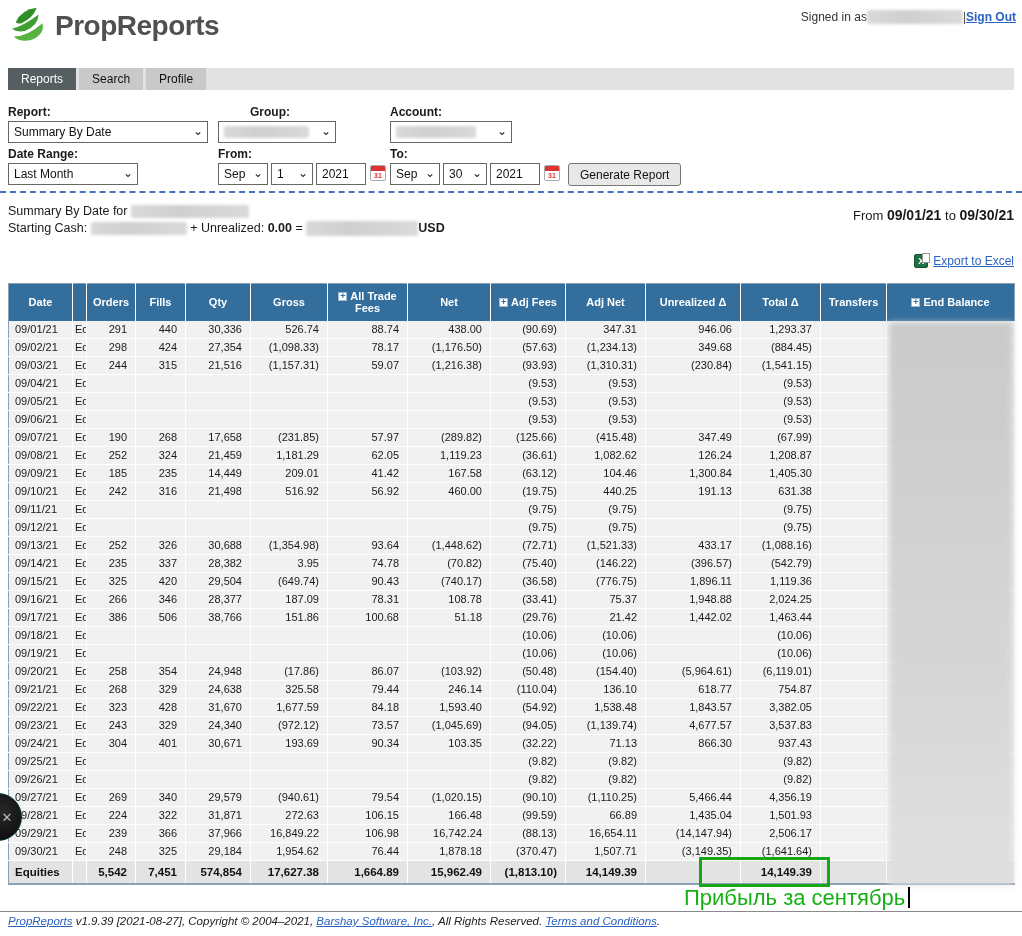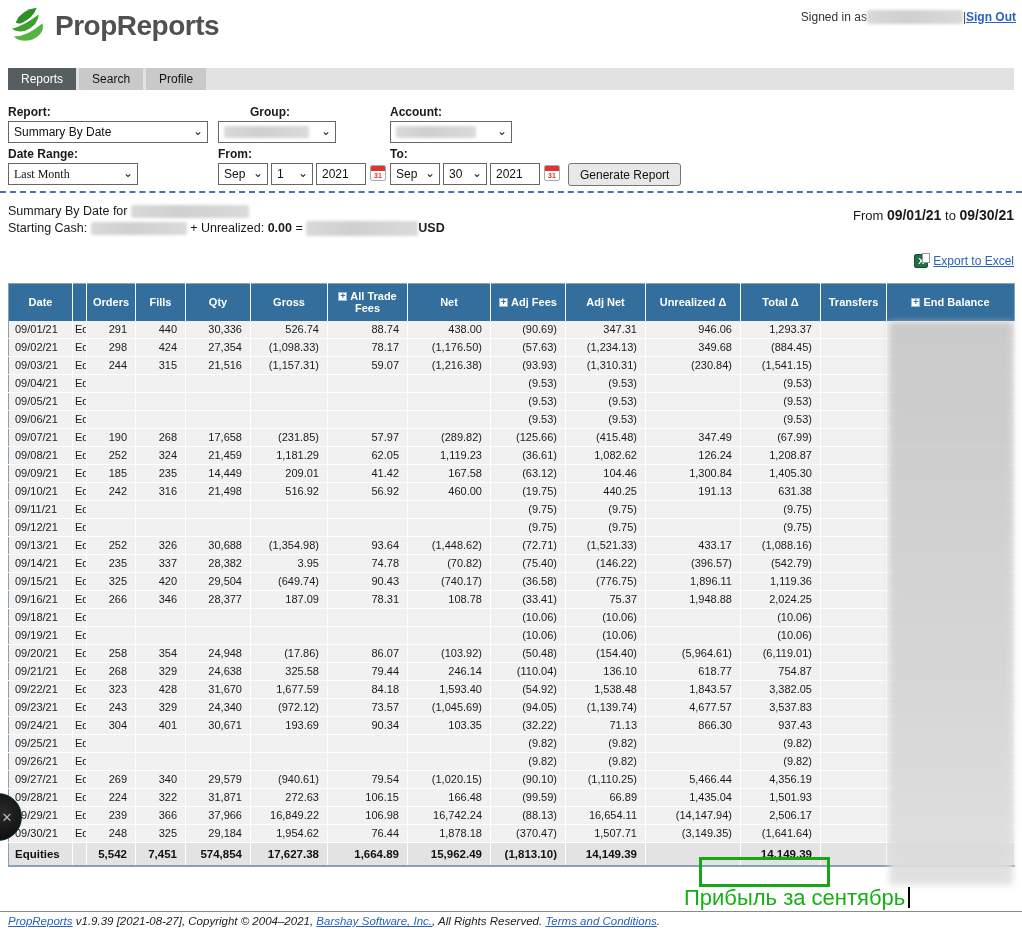--- a/index.html
+++ b/index.html
@@ -122,21 +122,21 @@
   </div>
   <div class="fselect" style="left:390px;top:121px;width:122px;">
     <span class="redact" style="width:80px;height:12px;"></span>
     <span class="chev">⌄</span>
   </div>
 
   <div class="flabel" style="left:8px;top:147px;">Date Range:</div>
   <div class="flabel" style="left:218px;top:147px;">From:</div>
   <div class="flabel" style="left:390px;top:147px;">To:</div>
 
-  <div class="fselect" style="left:8px;top:163px;width:130px;font-family:Liberation Serif, serif;">
+  <div class="fselect" style="left:8px;top:163px;width:130px;">
     <span>Last Month</span>
     <span class="chev">⌄</span>
   </div>
 
   <div class="fselect" style="left:218px;top:163px;width:50px;">
     <span>Sep</span>
     <span class="chev">⌄</span>
   </div>
   <div class="fselect" style="left:271px;top:163px;width:42px;">
     <span>1</span>
@@ -484,20 +484,36 @@
             <td class="c6">78.31</td>
             <td class="c7">108.78</td>
             <td class="c8">(33.41)</td>
             <td class="c9">75.37</td>
             <td class="c10">1,948.88</td>
             <td class="c11">2,024.25</td>
             <td class="c12"></td>
             <td class="c13"></td>
           </tr>
           <tr>
+            <td class="c0">09/17/21</td>
+            <td class="c1">Eq</td>
+            <td class="c2">386</td>
+            <td class="c3">506</td>
+            <td class="c4">38,766</td>
+            <td class="c5">151.86</td>
+            <td class="c6">100.68</td>
+            <td class="c7">51.18</td>
+            <td class="c8">(29.76)</td>
+            <td class="c9">21.42</td>
+            <td class="c10">1,442.02</td>
+            <td class="c11">1,463.44</td>
+            <td class="c12"></td>
+            <td class="c13"></td>
+          </tr>
+          <tr>
             <td class="c0">09/18/21</td>
             <td class="c1">Eq</td>
             <td class="c2"></td>
             <td class="c3"></td>
             <td class="c4"></td>
             <td class="c5"></td>
             <td class="c6"></td>
             <td class="c7"></td>
             <td class="c8">(10.06)</td>
             <td class="c9">(10.06)</td>

